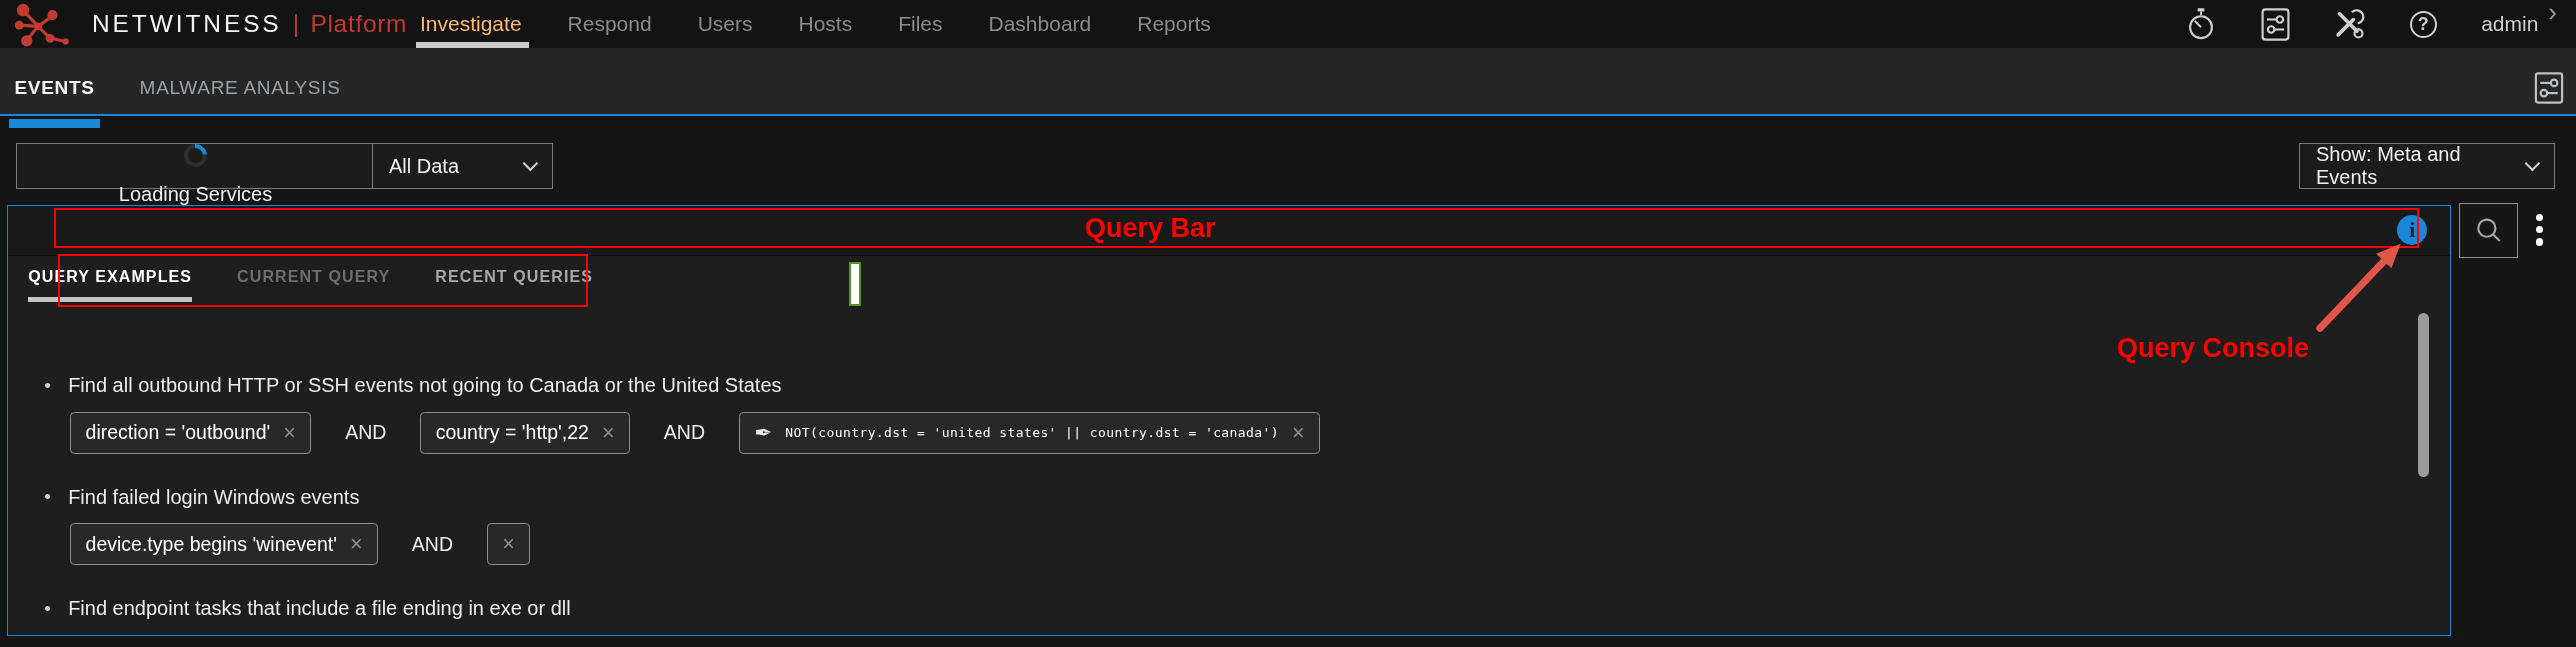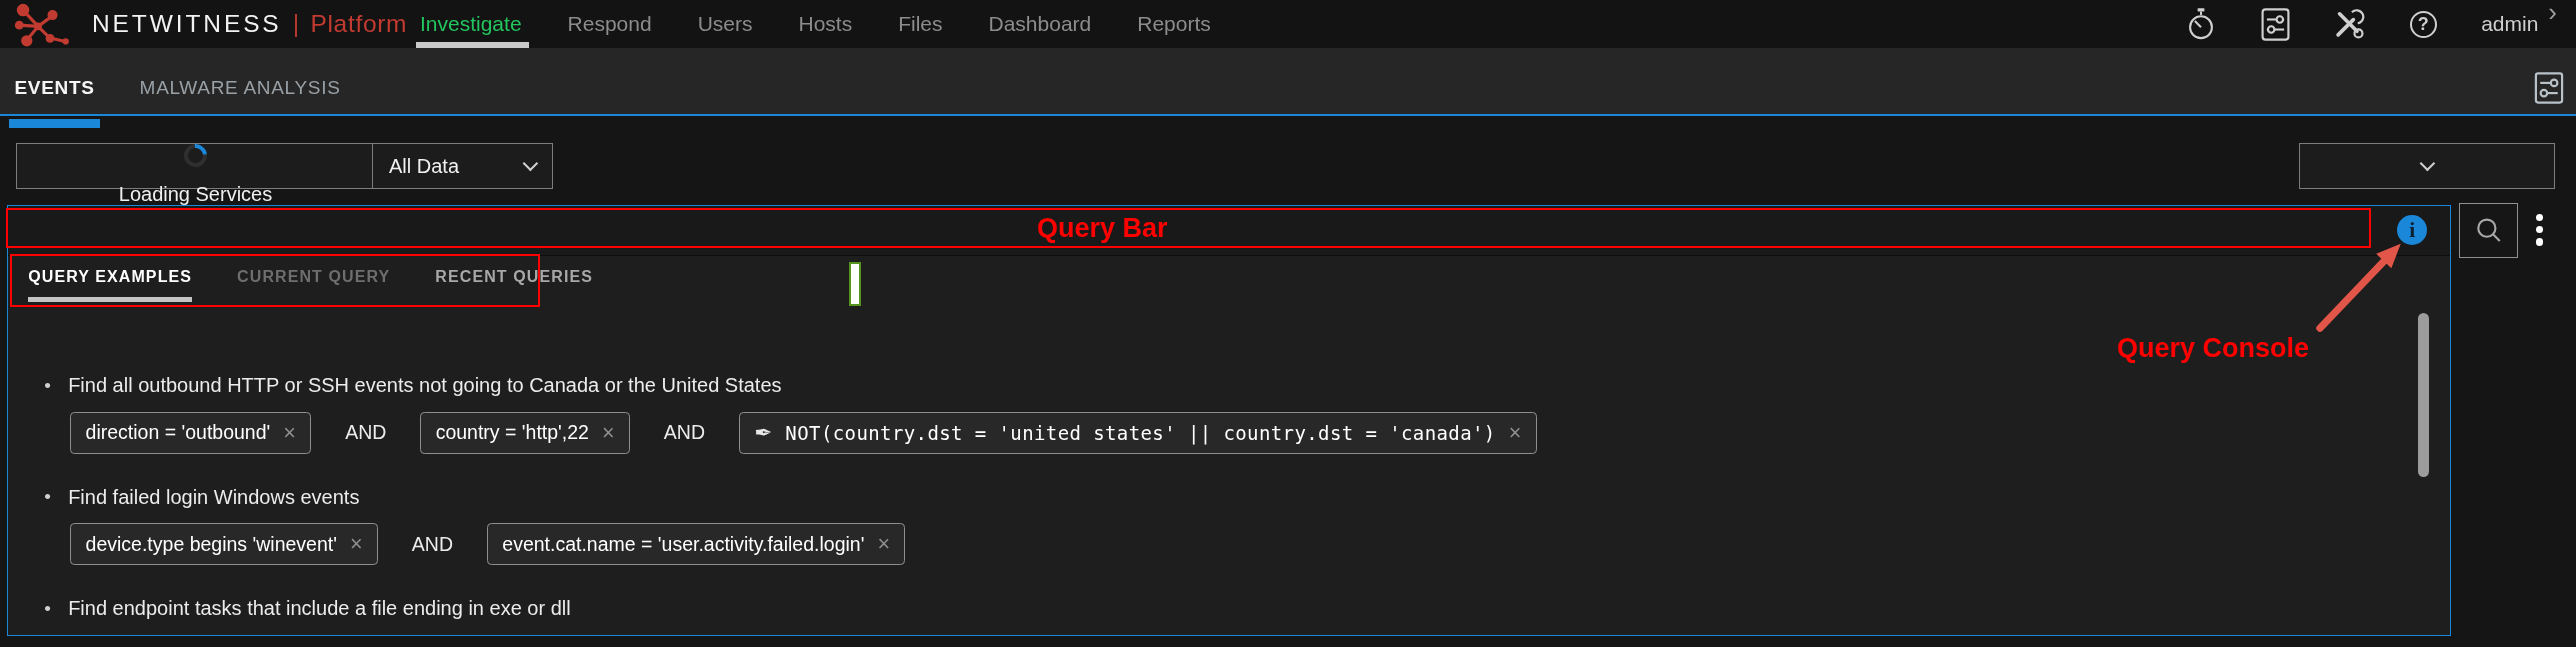--- a/index.html
+++ b/index.html
@@ -15,21 +15,21 @@
   #root{position:relative;width:2576px;height:648px;background:#151515;overflow:hidden;color:#e8e8e8;}
 
   
   .topbar{position:absolute;left:0;top:0;width:2576px;height:48px;background:#131313;}
   .brand{position:absolute;left:13px;top:0;height:48px;display:flex;align-items:center;gap:10px;}
   .brand-name{font-size:24.5px;letter-spacing:2.9px;color:#f2f2f2;font-weight:500;}
   .brand-div{font-size:23px;color:var(--brand-red);font-weight:300;margin:0 1.4px;}
   .brand-product{font-size:24.5px;color:var(--brand-red);font-weight:400;letter-spacing:0.7px;}
   .nav{position:absolute;left:420px;top:0;height:48px;display:flex;gap:46px;align-items:stretch;}
   .nav-item{position:relative;display:flex;align-items:center;font-size:21px;color:#8c8c8c;cursor:pointer;}
-  .nav-item.active{color:#22c55e;}
+  .nav-item.active{color:#fdba74;}
   .nav-item.active::after{content:"";position:absolute;left:-4.3px;right:-7.2px;bottom:0;height:5.8px;background:#c9c9c9;}
   .top-icons{position:absolute;right:0;top:0;height:48px;display:flex;align-items:center;gap:42px;padding-right:19px;}
   .tool-icon{display:flex;align-items:center;justify-content:center;width:32px;height:35px;cursor:pointer;}
   .help-badge{position:relative;width:27px;height:27px;border:2.2px solid #cfcfcf;border-radius:50%;display:flex;align-items:center;justify-content:center;}
   .help-badge span{font-size:18px;font-weight:700;color:#cfcfcf;}
   .admin{display:flex;align-items:flex-start;gap:10px;font-size:21px;color:#cfcfcf;cursor:pointer;}
   .admin-chev{font-size:26px;color:#9d9d9d;line-height:0;padding-bottom:4.3px;}
 
   
   .tabbar{position:absolute;left:0;top:48px;width:2576px;height:68px;background:#262626;border-bottom:2.2px solid var(--accent-blue);}
@@ -60,31 +60,31 @@
   .ctab.active{color:#ffffff;}
   .ctab.active::after{content:"";position:absolute;left:0;right:0;bottom:0;height:4.3px;background:#c4c4c4;}
   .examples{position:absolute;left:0;top:115px;width:2306px;padding-left:36px;}
   .example{margin-bottom:0;}
   .desc{display:flex;align-items:center;gap:17.3px;height:29px;margin-bottom:11.5px;font-size:20px;color:#ececec;}
   .bullet{color:#cfcfcf;font-size:19px;}
   .tokens{display:flex;align-items:center;gap:31px;height:42px;margin-left:26px;margin-bottom:29px;}
   .pill{display:inline-flex;align-items:center;gap:13px;height:42px;padding:0 14.4px;background:#282828;border:1.4px solid #8f8f8f;border-radius:4.3px;font-size:19.5px;color:#ffffff;cursor:pointer;white-space:nowrap;}
   .pill .x{font-size:21.6px;color:#8f8f8f;cursor:pointer;}
   .pill .quill{font-size:21.6px;color:#e8e8e8;}
-  .pill .mono{font-family:"DejaVu Sans Mono",monospace;font-size:19px;letter-spacing:0.4px;}
+  .pill .mono{font-family:"DejaVu Sans Mono",monospace;font-size:13px;letter-spacing:0.4px;}
   .op{font-size:19.5px;color:#ececec;padding:0 2.9px;white-space:nowrap;}
   .scroll-thumb{position:absolute;left:2418px;top:313px;width:10.8px;height:164px;border-radius:5.8px;background:#9c9c9c;cursor:pointer;}
 
   
   .search-btn{position:absolute;left:2459px;top:203px;width:59px;height:55px;border:1.4px solid #909090;background:#161616;display:flex;align-items:center;justify-content:center;cursor:pointer;}
   .kebab{position:absolute;left:2536px;top:214px;display:flex;flex-direction:column;gap:5px;cursor:pointer;}
   .kebab i{width:7.2px;height:7.2px;border-radius:50%;background:#ffffff;}
 
   
-  .anno-box{position:absolute;border:2.9px solid var(--annotation-red);z-index:20;pointer-events:none;}
+  .anno-box{position:absolute;border:2.9px solid var(--annotation-red);z-index:20;pointer-events:none;margin-left:48px;}
   .anno-qbar{left:5.8px;top:208px;width:2365px;height:40px;display:flex;align-items:center;justify-content:center;}
   .anno-qbar span{font-size:27px;font-weight:700;color:var(--annotation-red);transform:translateX(-86px);}
   .anno-tabs{left:10px;top:254px;width:530px;height:53px;}
   .anno-console-label{position:absolute;left:2117px;top:333px;font-size:27px;font-weight:700;color:var(--annotation-red);z-index:20;}
   .anno-arrow{position:absolute;left:2291px;top:238px;z-index:21;pointer-events:none;}
   .green-cursor{position:absolute;left:849px;top:262px;width:12.2px;height:44px;background:#ffffff;border:2.9px solid var(--cursor-green);z-index:22;}
   svg{display:block;}
 </style>
 </head>
 <body>
@@ -184,20 +184,21 @@
   <div class="dd dd-services">
     <span class="spinner"></span>
     <span>Loading Services</span>
     <span class="chev push"></span>
   </div>
   <div class="dd dd-time">
     <span>All Data</span>
     <span class="chev push"></span>
   </div>
   <div class="dd dd-show">
+    <span>Show: Meta and Events</span>
     <span class="chev"></span>
   </div>
 
   <div class="query-panel">
     <div class="qbar-row">
       <span class="info-btn">
         <span>i</span>
       </span>
     </div>
     <div class="console">
@@ -235,21 +236,20 @@
               <span class="bullet">•</span>
               <span>Find failed login Windows events</span>
             </div>
             <div class="tokens">
               <div class="pill">
                 <span>device.type begins 'winevent'</span>
                 <span class="x">×</span>
               </div>
               <span class="op">AND</span>
               <div class="pill">
-                <span>event.cat.name = 'user.activity.failed.login'</span>
                 <span class="x">×</span>
               </div>
             </div>
           </div>
           <div class="example">
             <div class="desc">
               <span class="bullet">•</span>
               <span>Find endpoint tasks that include a file ending in exe or dll</span>
             </div>
           </div>

